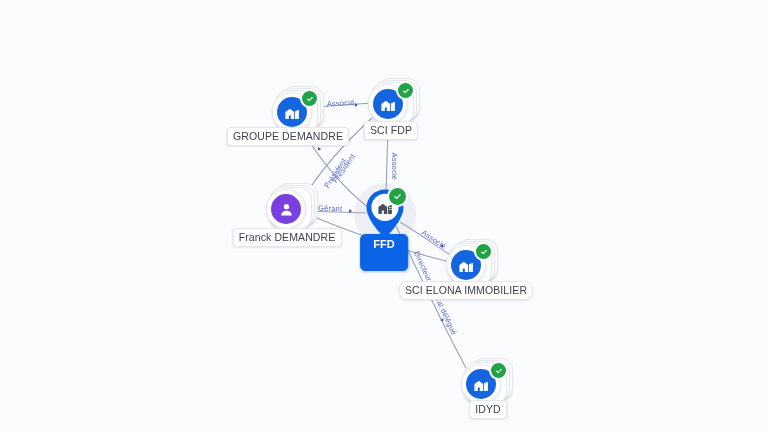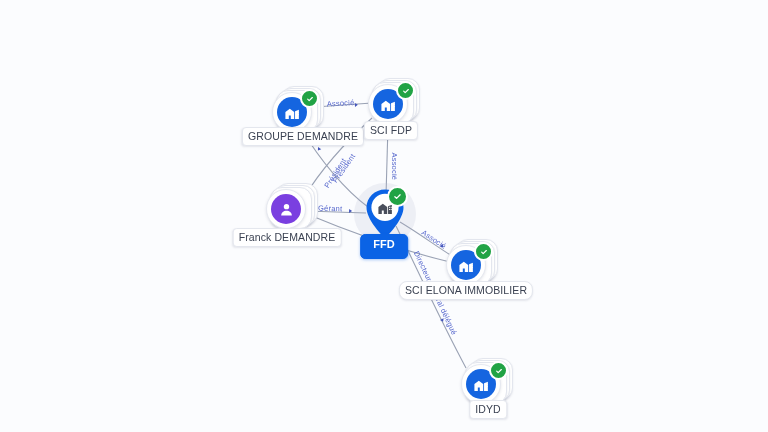--- a/index.html
+++ b/index.html
@@ -139,21 +139,21 @@
     box-shadow: 0 1px 2px rgba(30,40,80,.10);
     letter-spacing: .1px;
   }
   .node-label.focus {
     background: #0b63e5;
     border-color: #0b63e5;
     color: #ffffff;
     font-weight: bold;
     font-size: 11px;
     border-radius: 5px;
-    padding: 3px 12px 8px 12px;
+    padding: 3px 12px 20px 12px;
     box-shadow: 0 1px 3px rgba(11,99,229,.35);
   }
 
   
   .edge-label {
     position: absolute;
     font-size: 7.5px;
     color: #5566cc;
     white-space: nowrap;
     transform-origin: 0 50%;
@@ -340,20 +340,20 @@
           <div class="badge-check">
             <svg width="8" height="8" viewBox="0 0 24 24" aria-hidden="true">
               <path fill="none" stroke="#ffffff" stroke-width="3.4" stroke-linecap="round" stroke-linejoin="round" d="M5 12.5l4.5 4.5L19 7.5"></path>
             </svg>
           </div>
         </div>
       </div>
     </div>
 
   <div id="node-label-layer">
-      <div class="node-label" style="left: 303px; top: 127px; text-align: right;">GROUPE DEMANDRE</div>
+      <div class="node-label" style="left: 288px; top: 127px; text-align: right;">GROUPE DEMANDRE</div>
       <div class="node-label" style="left: 391px; top: 121px;">SCI FDP</div>
       <div class="node-label" style="left: 287px; top: 228px;">Franck DEMANDRE</div>
       <div class="node-label focus" style="left: 384px; top: 234px;">FFD</div>
       <div class="node-label" style="left: 466px; top: 281px; border-radius: 8px;">SCI ELONA IMMOBILIER</div>
       <div class="node-label" style="left: 488px; top: 400px;">IDYD</div>
     </div>
 </div>
 
 </body></html>

